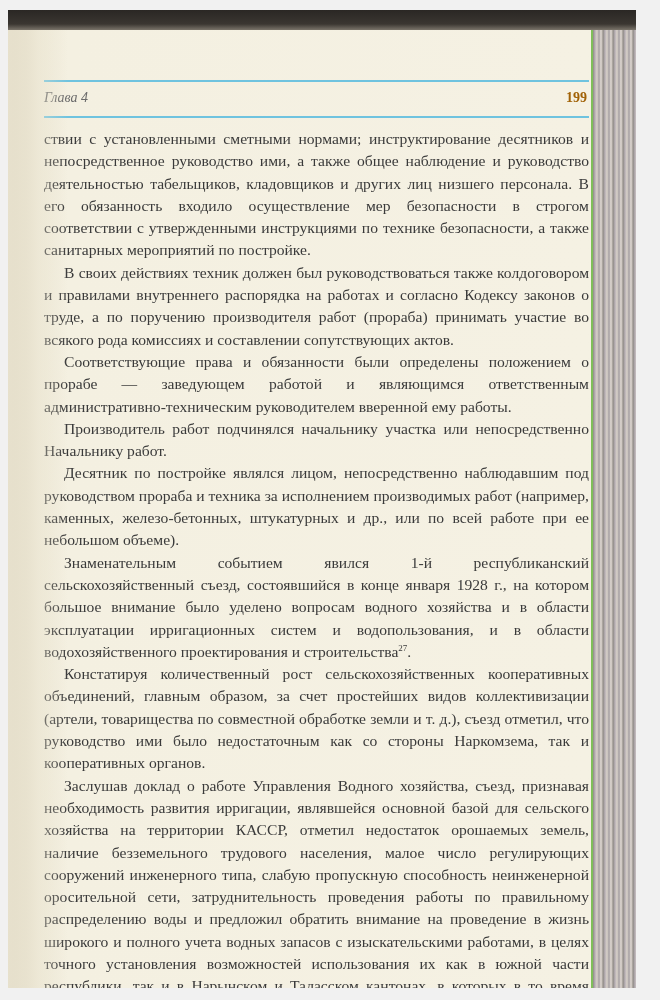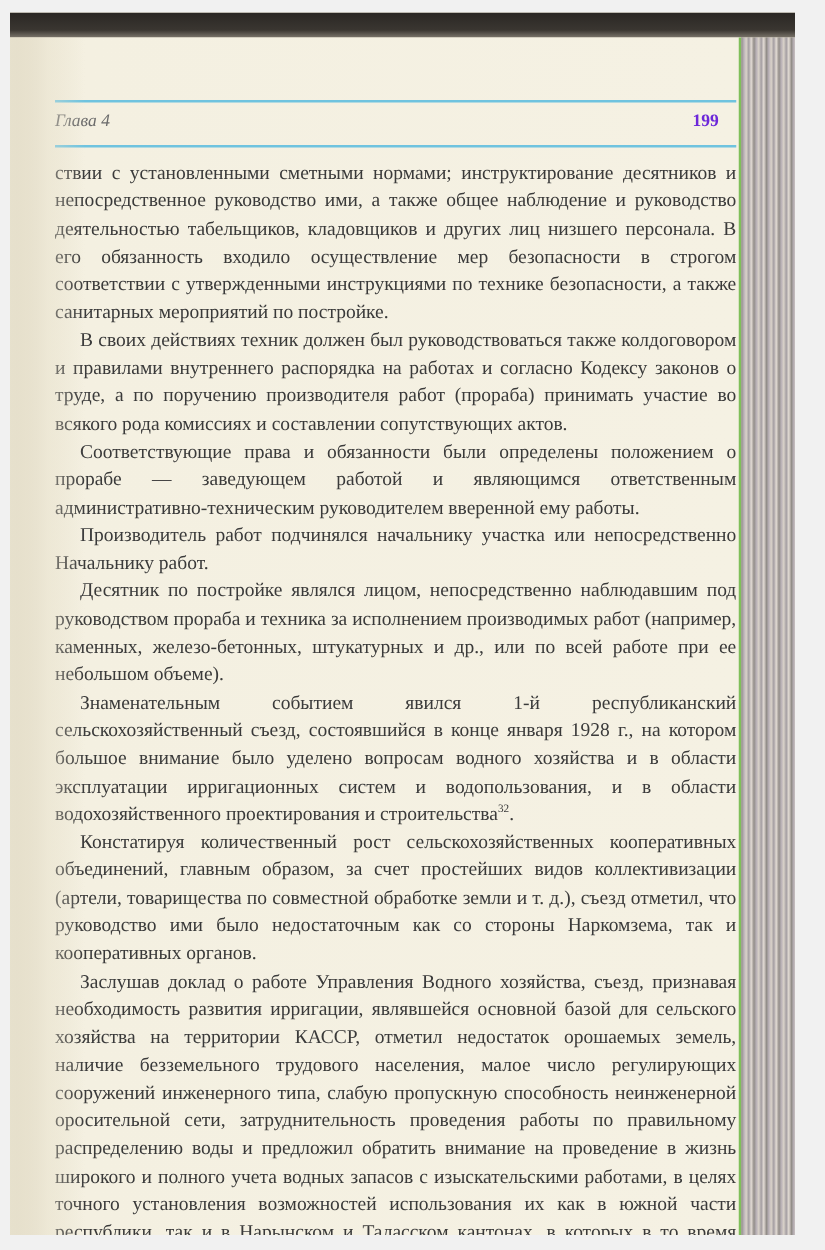--- a/index.html
+++ b/index.html
@@ -37,21 +37,21 @@
   .rule.top { top: 70px; }
   .rule.bottom { top: 106px; }
   .running-head {
     position: absolute; top: 80px; left: 36px; width: 545px; height: 20px;
     font-size: 14px; color: #3a3a3a;
   }
   .running-head .chapter {
     position: absolute; left: 0; top: 0; font-style: italic; color: #6b6b6b;
   }
   .running-head .page-num {
-    position: absolute; right: 14px; top: 0; font-weight: bold; color: #6d28d9;
+    position: absolute; right: 2px; top: 0; font-weight: bold; color: #a16207;
   }
   .body-text {
     position: absolute; left: 36px; top: 118px; width: 545px;
     font-size: 15.6px; line-height: 22.3px; color: #3a3a3a;
   }
   .body-text p {
     margin: 0; text-align: justify; text-align-last: left;
   }
   .body-text p.indent { text-indent: 20px; }
   .body-text p.cont { text-indent: 0; }
@@ -77,19 +77,19 @@
     <span class="page-num">199</span>
   </div>
   <div class="rule bottom"></div>
 
   <div class="body-text">
     <p class="cont">ствии с установленными сметными нормами; инструктирование десятников и непосредственное руководство ими, а также общее наблюдение и руководство деятельностью табельщиков, кладовщиков и других лиц низшего персонала. В его обязанность входило осуществление мер безопасности в строгом соответствии с утвержденными инструкциями по технике безопасности, а также санитарных мероприятий по постройке.</p>
     <p class="indent">В своих действиях техник должен был руководствоваться также колдоговором и правилами внутреннего распорядка на работах и согласно Кодексу законов о труде, а по поручению производителя работ (прораба) принимать участие во всякого рода комиссиях и составлении сопутствующих актов.</p>
     <p class="indent">Соответствующие права и обязанности были определены положением о прорабе — заведующем работой и являющимся ответственным административно-техническим руководителем вверенной ему работы.</p>
     <p class="indent">Производитель работ подчинялся начальнику участка или непосредственно Начальнику работ.</p>
     <p class="indent">Десятник по постройке являлся лицом, непосредственно наблюдавшим под руководством прораба и техника за исполнением производимых работ (например, каменных, железо-бетонных, штукатурных и др., или по всей работе при ее небольшом объеме).</p>
-    <p class="indent"><span>Знаменательным событием явился 1-й республиканский сельскохозяйственный съезд, состоявшийся в конце января 1928 г., на котором большое внимание было уделено вопросам водного хозяйства и в области эксплуатации ирригационных систем и водопользования, и в области водохозяйственного проектирования и строительства</span><sup>32</sup><span>.</span></p>
+    <p class="indent"><span>Знаменательным событием явился 1-й республиканский сельскохозяйственный съезд, состоявшийся в конце января 1928 г., на котором большое внимание было уделено вопросам водного хозяйства и в области эксплуатации ирригационных систем и водопользования, и в области водохозяйственного проектирования и строительства</span><sup>27</sup><span>.</span></p>
     <p class="indent">Констатируя количественный рост сельскохозяйственных кооперативных объединений, главным образом, за счет простейших видов коллективизации (артели, товарищества по совместной обработке земли и т. д.), съезд отметил, что руководство ими было недостаточным как со стороны Наркомзема, так и кооперативных органов.</p>
     <p class="indent">Заслушав доклад о работе Управления Водного хозяйства, съезд, признавая необходимость развития ирригации, являвшейся основной базой для сельского хозяйства на территории КАССР, отметил недостаток орошаемых земель, наличие безземельного трудового населения, малое число регулирующих сооружений инженерного типа, слабую пропускную способность неинженерной оросительной сети, затруднительность проведения работы по правильному распределению воды и предложил обратить внимание на проведение в жизнь широкого и полного учета водных запасов с изыскательскими работами, в целях точного установления возможностей использования их как в южной части республики, так и в Нарынском и Таласском кантонах, в которых в то время недостаточно проводились ирригационные мероприятия. Поручалось присту-</p>
   </div>
 
   <div class="fade-left"></div>
 </div>
 
 </body></html>

